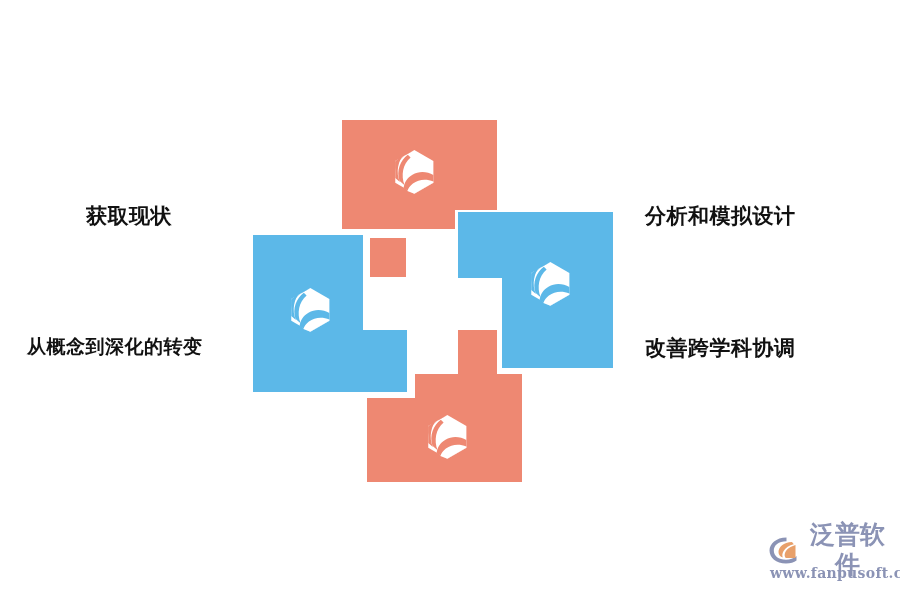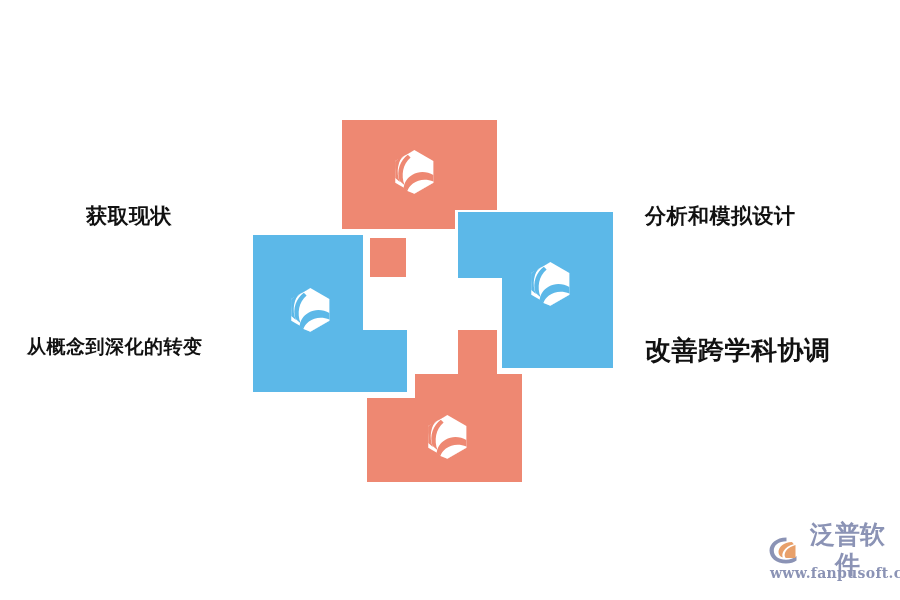--- a/index.html
+++ b/index.html
@@ -42,21 +42,21 @@
     font-size: 19px;
   }
   .label-right-top {
     left: 645px;
     top: 205px;
     font-size: 21px;
   }
   .label-right-bottom {
     left: 645px;
     top: 337px;
-    font-size: 26px;
+    font-size: 21px;
   }
 
   
   #puzzle {
     position: absolute;
     left: 0;
     top: 0;
     width: 900px;
     height: 600px;
   }

